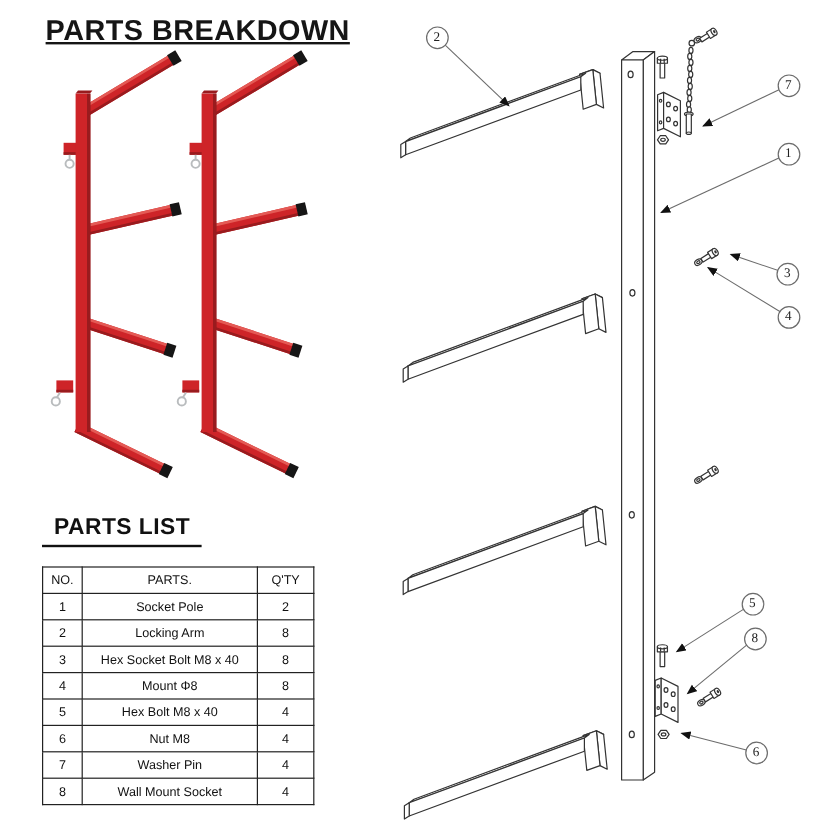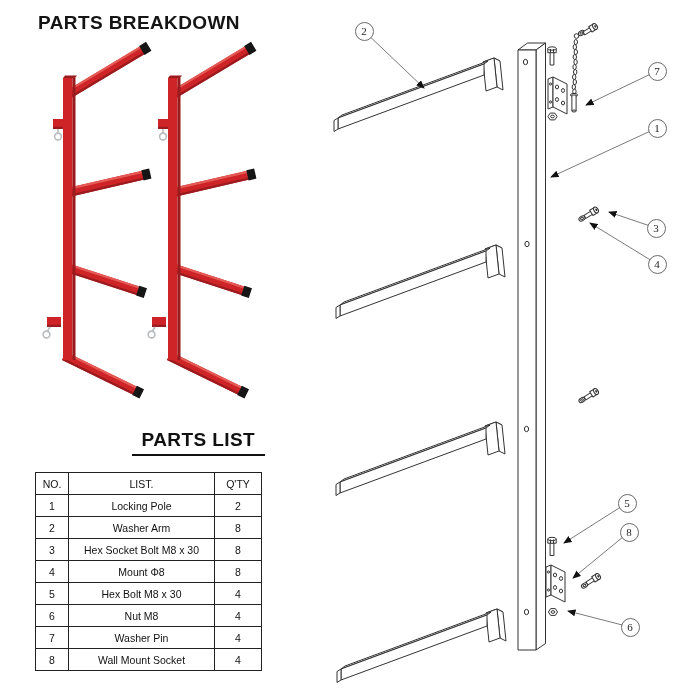--- a/index.html
+++ b/index.html
@@ -14,24 +14,24 @@
   .red{fill:var(--rack-red,#ce2428);stroke:none;}
   .redDark{fill:var(--rack-red-dark,#991b1e);stroke:none;}
   .redLight{fill:var(--rack-red-light,#e45a55);stroke:none;}
   .cap{fill:var(--cap-black,#161616);stroke:none;}
   .pin{stroke:#b9bcbe;fill:none;stroke-width:1.6;}
   
   .callout{position:absolute;width:17px;height:17px;border:1px solid #6b6b6b;border-radius:50%;
            background:#fff;font:11px "Liberation Serif",serif;color:#222;
            display:flex;align-items:center;justify-content:center;z-index:3;}
   
-  .page-title{position:absolute;left:38px;top:12px;font-size:19px;font-weight:bold;
-              letter-spacing:.4px;color:#151515;z-index:2;}
+  .page-title{position:absolute;left:38px;top:12px;font-size:24px;font-weight:bold;
+              letter-spacing:.4px;color:#151515;z-index:2;text-decoration:underline;}
   .parts-section{position:absolute;left:35px;top:424px;width:230px;z-index:2;}
-  .parts-title{text-align:right;margin:0 0 16px 0;}
+  .parts-title{text-align:left;margin:0 0 16px 0;}
   .parts-title span{display:inline-block;font-size:19px;font-weight:bold;letter-spacing:.4px;
                     border-bottom:2px solid #111;padding:0 10px 3px 10px;}
   table.parts{border-collapse:collapse;width:226px;table-layout:fixed;}
   table.parts td{border:1px solid #222;font-size:10.5px;text-align:center;
                  height:21px;padding:0 2px;overflow:hidden;white-space:nowrap;}
   col.c-no{width:33px;} col.c-desc{width:146px;} col.c-qty{width:47px;}
 </style>
 </head>
 <body>
 
@@ -208,46 +208,46 @@
     <h2 class="parts-title"><span>PARTS LIST</span></h2>
     <table class="parts">
       <colgroup>
           <col class="c-no">
           <col class="c-desc">
           <col class="c-qty">
         </colgroup>
       <tbody>
         <tr>
           <td>NO.</td>
-          <td>LIST.</td>
+          <td>PARTS.</td>
           <td>Q'TY</td>
         </tr>
         <tr>
           <td>1</td>
-          <td>Locking Pole</td>
+          <td>Socket Pole</td>
           <td>2</td>
         </tr>
         <tr>
           <td>2</td>
-          <td>Washer Arm</td>
+          <td>Locking Arm</td>
           <td>8</td>
         </tr>
         <tr>
           <td>3</td>
-          <td>Hex Socket Bolt M8 x 30</td>
+          <td>Hex Socket Bolt M8 x 40</td>
           <td>8</td>
         </tr>
         <tr>
           <td>4</td>
           <td>Mount Φ8</td>
           <td>8</td>
         </tr>
         <tr>
           <td>5</td>
-          <td>Hex Bolt M8 x 30</td>
+          <td>Hex Bolt M8 x 40</td>
           <td>4</td>
         </tr>
         <tr>
           <td>6</td>
           <td>Nut M8</td>
           <td>4</td>
         </tr>
         <tr>
           <td>7</td>
           <td>Washer Pin</td>

